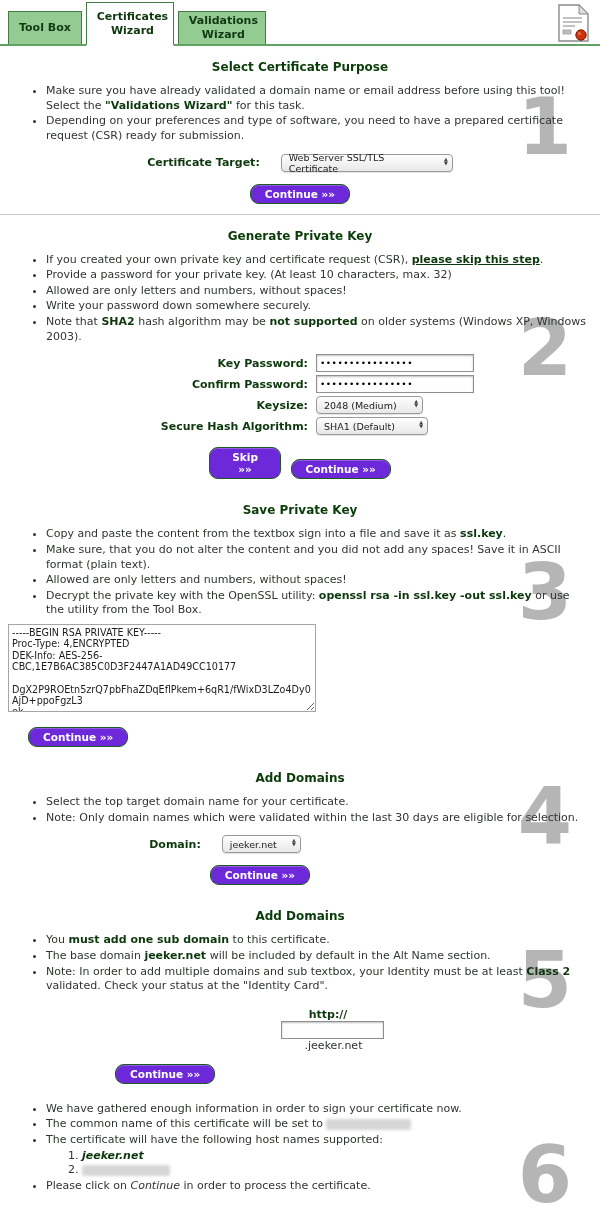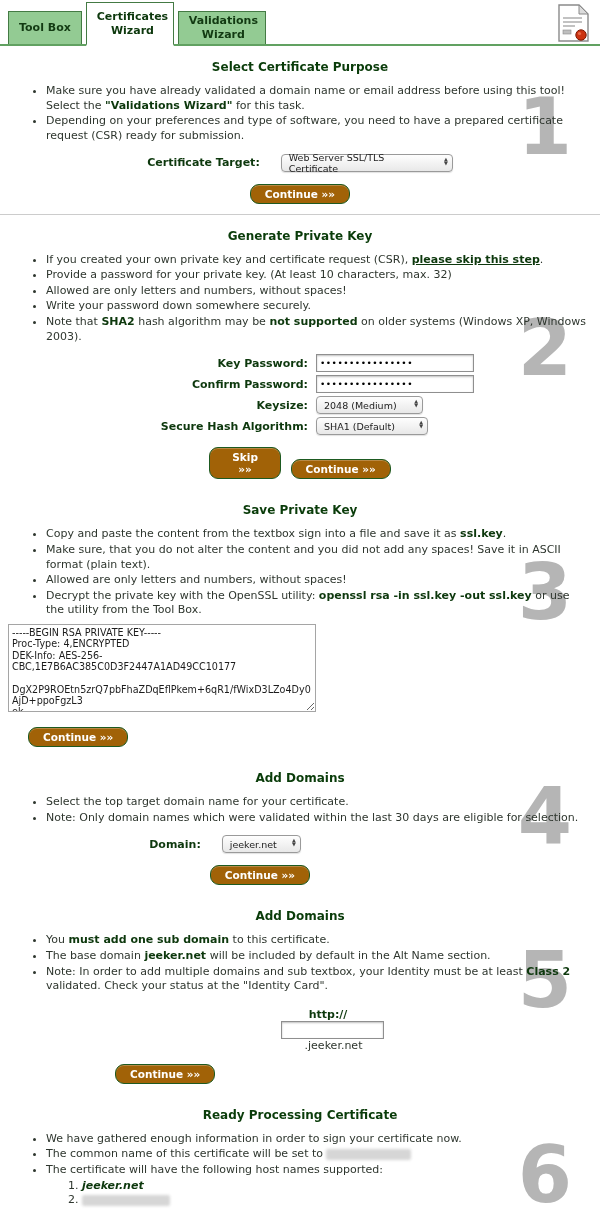--- a/index.html
+++ b/index.html
@@ -36,21 +36,21 @@
   .grid .flabel{text-align:right;margin:0;}
   input.txt{border:1px solid #8f8f8f;box-shadow:inset 0 1px 2px rgba(0,0,0,.25);height:14px;font-size:9px;padding:1px 3px;font-family:inherit;}
   input.pw{width:150px;letter-spacing:0.5px;}
   input.sub{width:95px;}
   .macselect{position:relative;display:inline-flex;align-items:center;background:linear-gradient(#fefefe,#e8e8e8);
              border:1px solid #9a9a9a;border-radius:4px;height:16px;padding:0 18px 0 7px;font-size:9.5px;color:#222;cursor:pointer;box-shadow:0 1px 1px rgba(0,0,0,.12);}
   .stepper{position:absolute;right:4px;top:2px;display:flex;flex-direction:column;line-height:4px;font-size:5px;color:#444;}
   .stepper::before{content:"▲";}
   .stepper::after{content:"▼";}
 
-  .gbtn{background:#a16207;border:1px solid #1d5a21;border-radius:9px;color:#fff;font-weight:bold;font-size:10.5px;
+  .gbtn{background:#6d28d9;border:1px solid #1d5a21;border-radius:9px;color:#fff;font-weight:bold;font-size:10.5px;
         padding:3px 14px;font-family:inherit;cursor:pointer;box-shadow:inset 0 1px 0 rgba(255,255,255,.25);}
   .btnrow{margin-top:12px;}
   .btnrow.center{text-align:center;}
   .btnrow .gbtn + .gbtn{margin-left:6px;}
 
   textarea.code{width:300px;height:82px;font-family:"DejaVu Sans","Liberation Sans",sans-serif;font-size:9.6px;line-height:1.18;
         border:1px solid #a5a5a5;padding:2px 3px;resize:vertical;color:#1c1c1c;margin-left:-4px;}
   ol.hosts{margin:0 0 1px 56px;padding-left:14px;}
   ol.hosts li{line-height:1.33;}
   .urlrow{display:flex;align-items:center;margin:14px 0 2px 64px;flex-direction:column;}
@@ -179,21 +179,20 @@
     <div class="urlrow">
       <span class="flabel">http://</span>
       <input class="txt sub" type="text" value="" style="">
       <span class="suffix">.jeeker.net</span>
     </div>
     <div class="btnrow" style="margin-left:103px;"><button class="gbtn">Continue »»</button></div>
   </div>
 
   <div class="step">
     <div class="stepnum" style="top:46px;">6</div>
-    <h2 class="sect">Ready Processing Certificate</h2>
     <ul class="bullets" style="margin-bottom:0;">
         <li><span>We have gathered enough information in order to sign your certificate now.</span></li>
         <li><span>The common name of this certificate will be set to </span><span class="redact" style="width: 85px;"></span></li>
         <li><span>The certificate will have the following host names supported:</span></li>
       </ul>
     <ol class="hosts">
         <li><span class="b i">jeeker.net</span></li>
         <li><span class="redact" style="width: 88px;"></span></li>
       </ol>
     <ul class="bullets">

